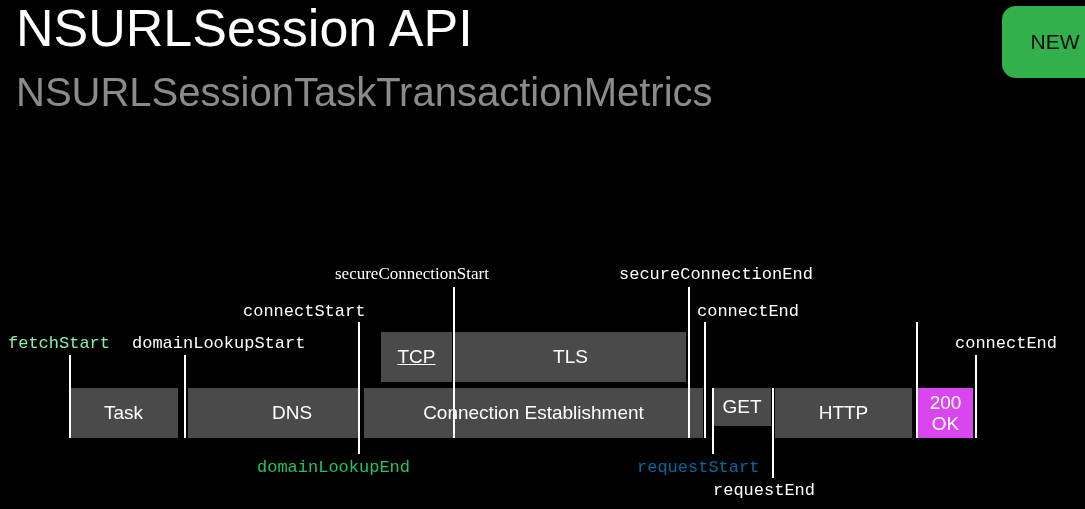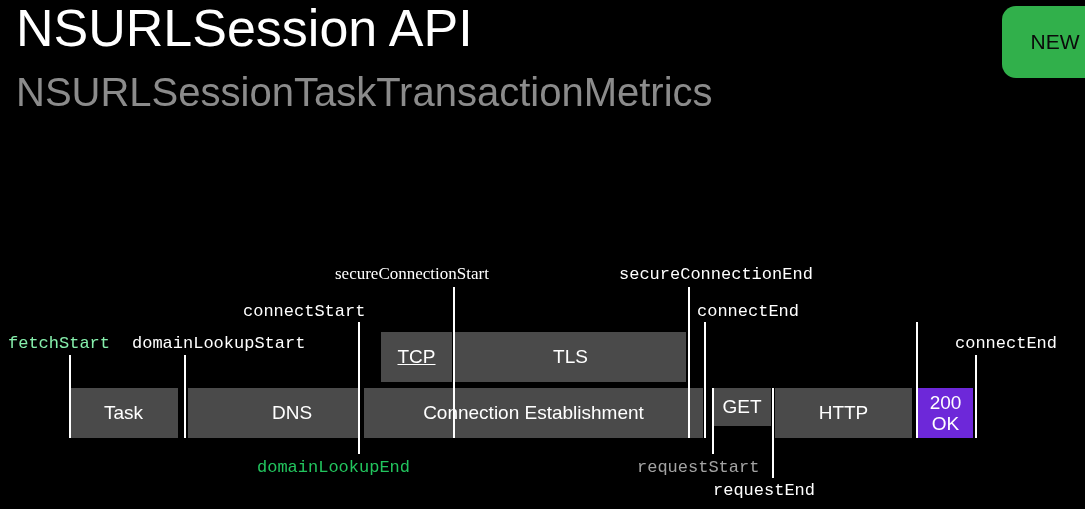--- a/index.html
+++ b/index.html
@@ -117,38 +117,38 @@
   </div>
 
   <div id="diagram">
       <div class="bar" style="left: 381px; top: 332px; width: 71px; height: 50px; background: rgb(74, 74, 74); text-decoration: underline;">TCP</div>
       <div class="bar" style="left: 455px; top: 332px; width: 231px; height: 50px; background: rgb(74, 74, 74);">TLS</div>
       <div class="bar" style="left: 69px; top: 388px; width: 109px; height: 50px; background: rgb(74, 74, 74);">Task</div>
       <div class="bar" style="left: 188px; top: 388px; width: 170px; height: 50px; background: rgb(74, 74, 74); padding-left: 38px;">DNS</div>
       <div class="bar" style="left: 364px; top: 388px; width: 339px; height: 50px; background: rgb(74, 74, 74);">Connection Establishment</div>
       <div class="bar" style="left: 713px; top: 388px; width: 58px; height: 38px; background: rgb(74, 74, 74);">GET</div>
       <div class="bar" style="left: 775px; top: 388px; width: 137px; height: 50px; background: rgb(74, 74, 74);">HTTP</div>
-      <div class="bar two-line" style="left: 918px; top: 388px; width: 55px; height: 50px; background: #6d28d9;">200
+      <div class="bar two-line" style="left: 918px; top: 388px; width: 55px; height: 50px; background: #d946ef;">200
 OK</div>
       <div class="tick" style="left: 69px; top: 355px; height: 83px; background: rgb(255, 255, 255);"></div>
       <div class="tlabel" style="left: 8px; top: 334px; color: #86efac;">fetchStart</div>
       <div class="tick" style="left: 184px; top: 355px; height: 83px; background: rgb(255, 255, 255);"></div>
       <div class="tlabel" style="left: 132px; top: 334px; color: rgb(255, 255, 255);">domainLookupStart</div>
       <div class="tick" style="left: 358px; top: 322px; height: 116px; background: rgb(255, 255, 255);"></div>
       <div class="tlabel" style="left: 243px; top: 302px; color: rgb(255, 255, 255);">connectStart</div>
       <div class="tick" style="left: 453px; top: 287px; height: 151px; background: rgb(255, 255, 255);"></div>
       <div class="tlabel" style="left: 335px; top: 264px; color: rgb(255, 255, 255); font-family: Liberation Serif, serif;">secureConnectionStart</div>
       <div class="tick" style="left: 688px; top: 287px; height: 151px; background: rgb(255, 255, 255);"></div>
       <div class="tlabel" style="left: 619px; top: 265px; color: rgb(255, 255, 255);">secureConnectionEnd</div>
       <div class="tick" style="left: 704px; top: 322px; height: 116px; background: rgb(255, 255, 255);"></div>
       <div class="tlabel" style="left: 697px; top: 302px; color: rgb(255, 255, 255);">connectEnd</div>
       <div class="tick" style="left: 916px; top: 322px; height: 116px; background: rgb(255, 255, 255);"></div>
       <div class="tick" style="left: 975px; top: 355px; height: 83px; background: rgb(255, 255, 255);"></div>
       <div class="tlabel" style="left: 955px; top: 334px; color: rgb(255, 255, 255);">connectEnd</div>
       <div class="tick" style="left: 358px; top: 388px; height: 66px; background: rgb(255, 255, 255);"></div>
       <div class="tlabel" style="left: 257px; top: 458px; color: #22c55e;">domainLookupEnd</div>
       <div class="tick" style="left: 712px; top: 388px; height: 66px; background: rgb(255, 255, 255);"></div>
-      <div class="tlabel" style="left: 637px; top: 458px; color: #a3a3a3;">requestStart</div>
+      <div class="tlabel" style="left: 637px; top: 458px; color: #0369a1;">requestStart</div>
       <div class="tick" style="left: 772px; top: 388px; height: 90px; background: rgb(255, 255, 255);"></div>
       <div class="tlabel" style="left: 713px; top: 481px; color: rgb(255, 255, 255);">requestEnd</div>
     </div>
 
 </div>
 
 </body></html>

